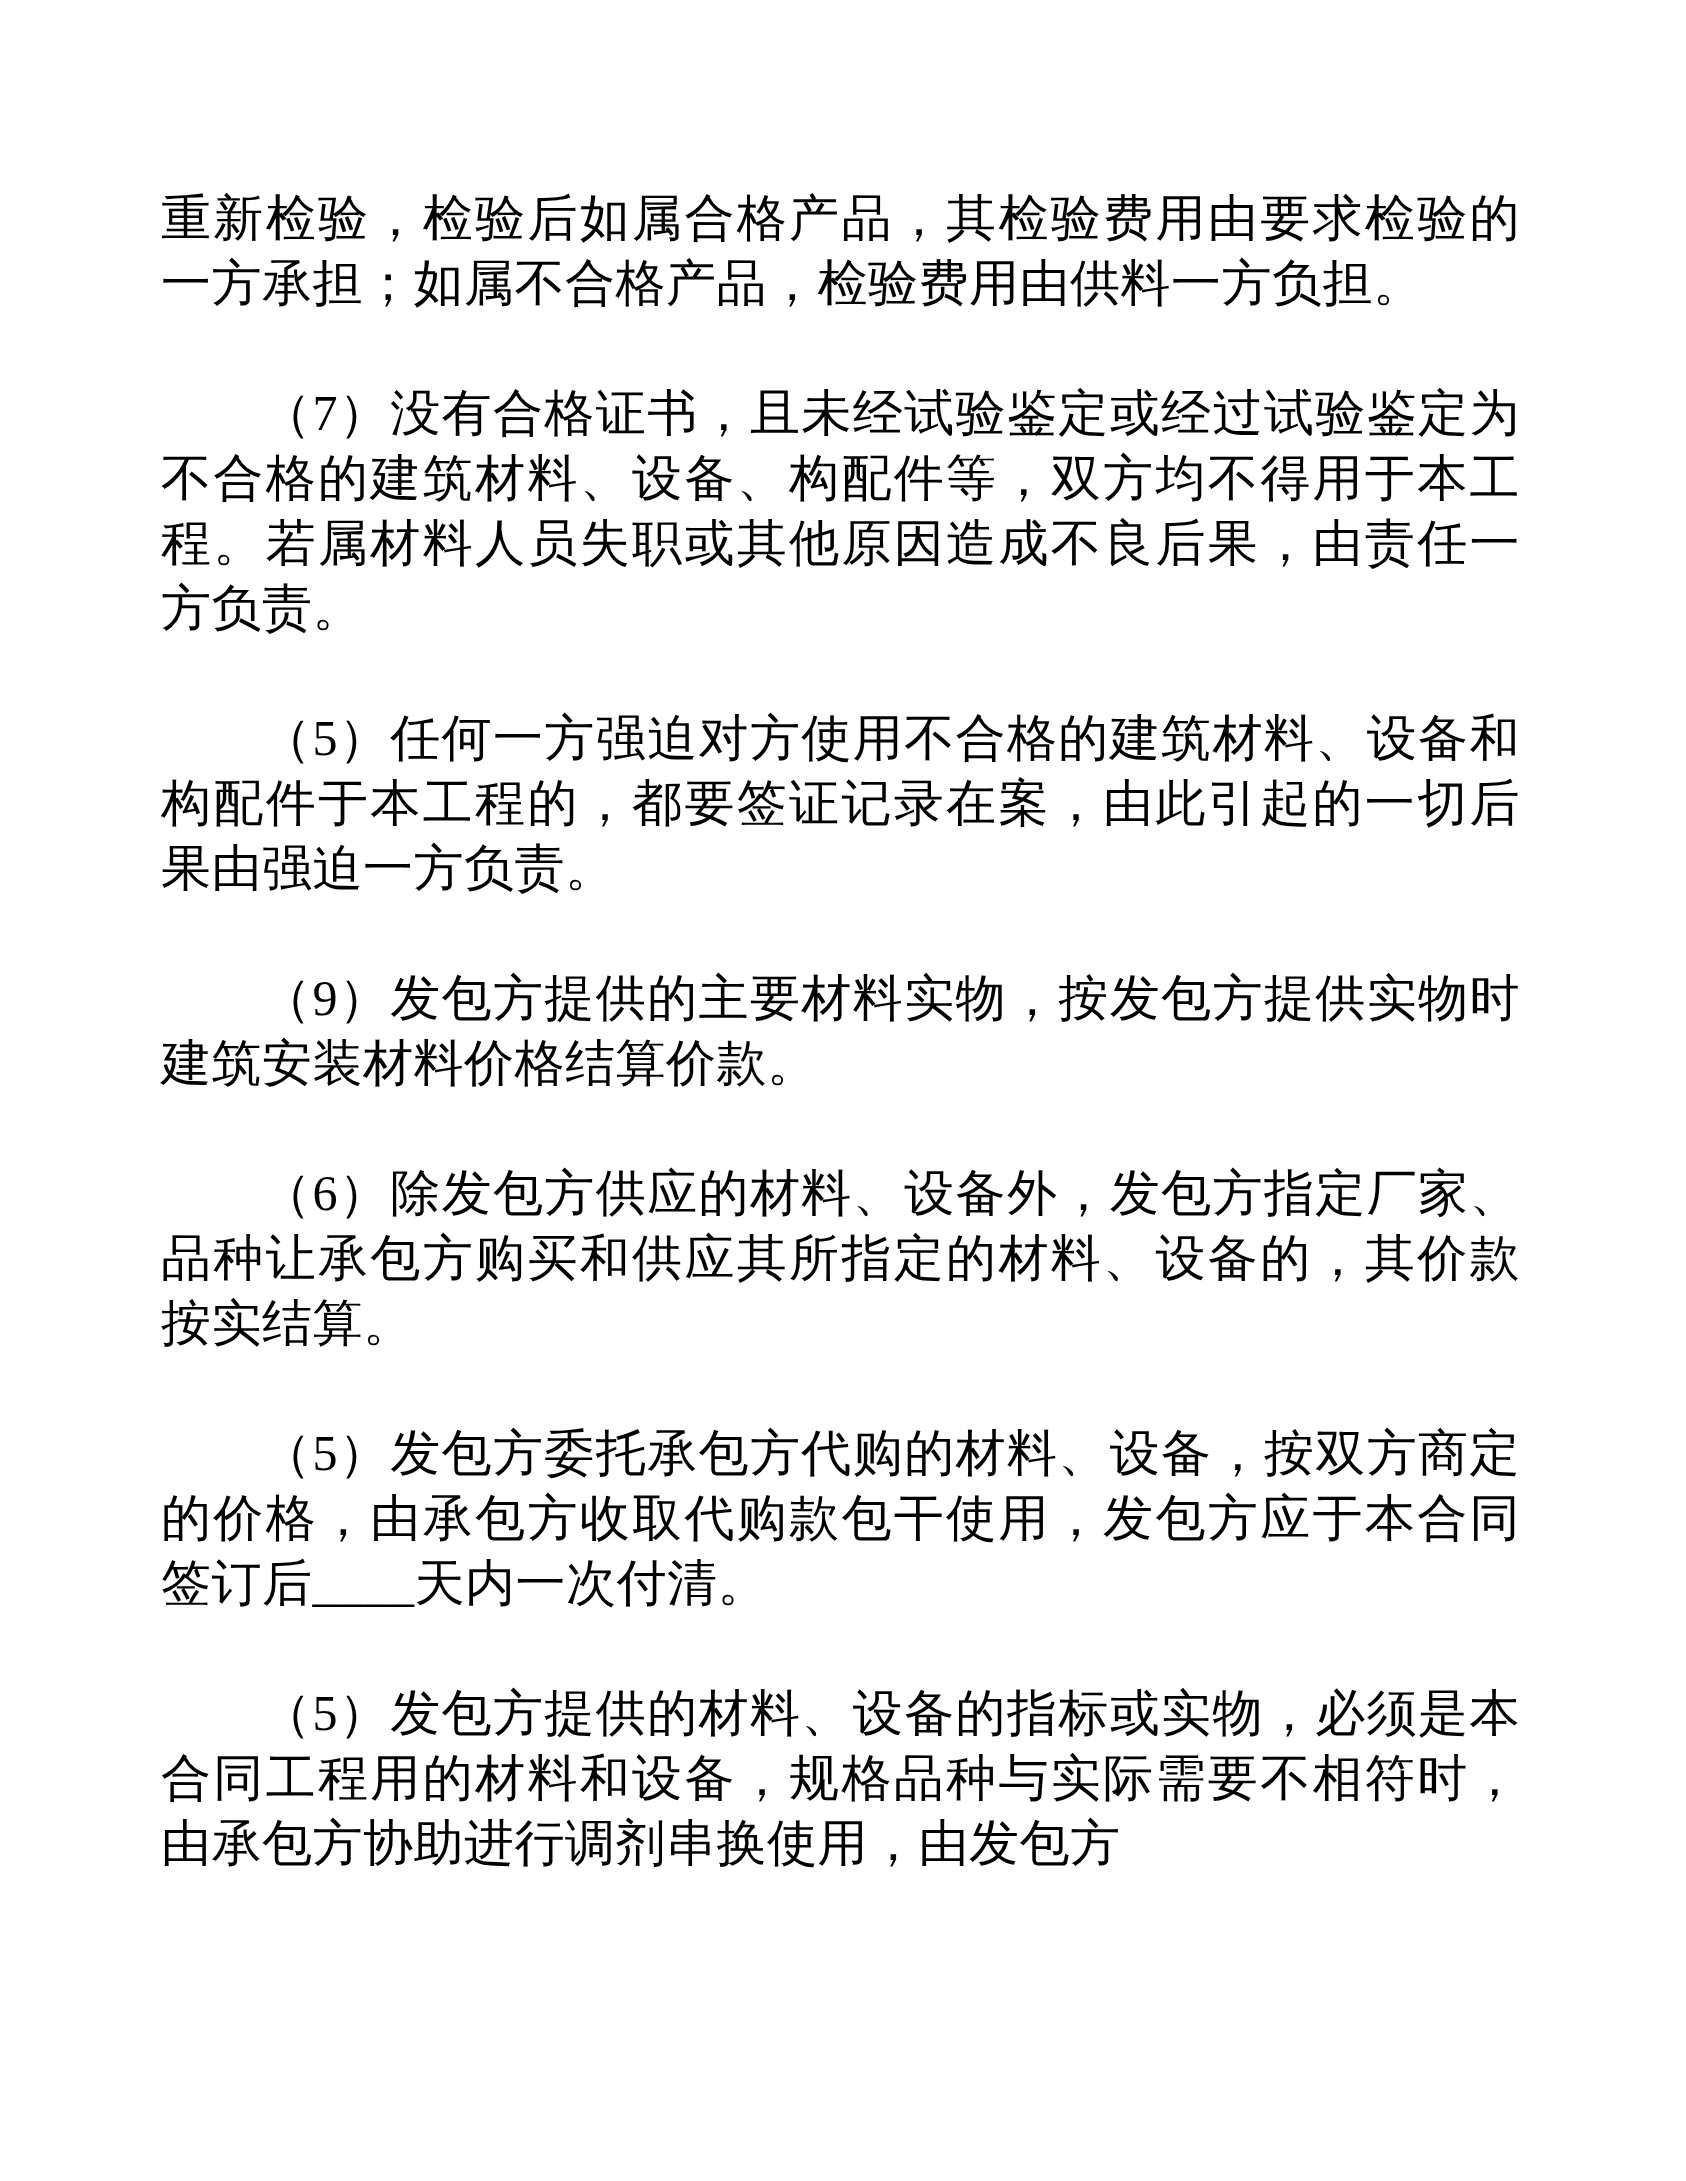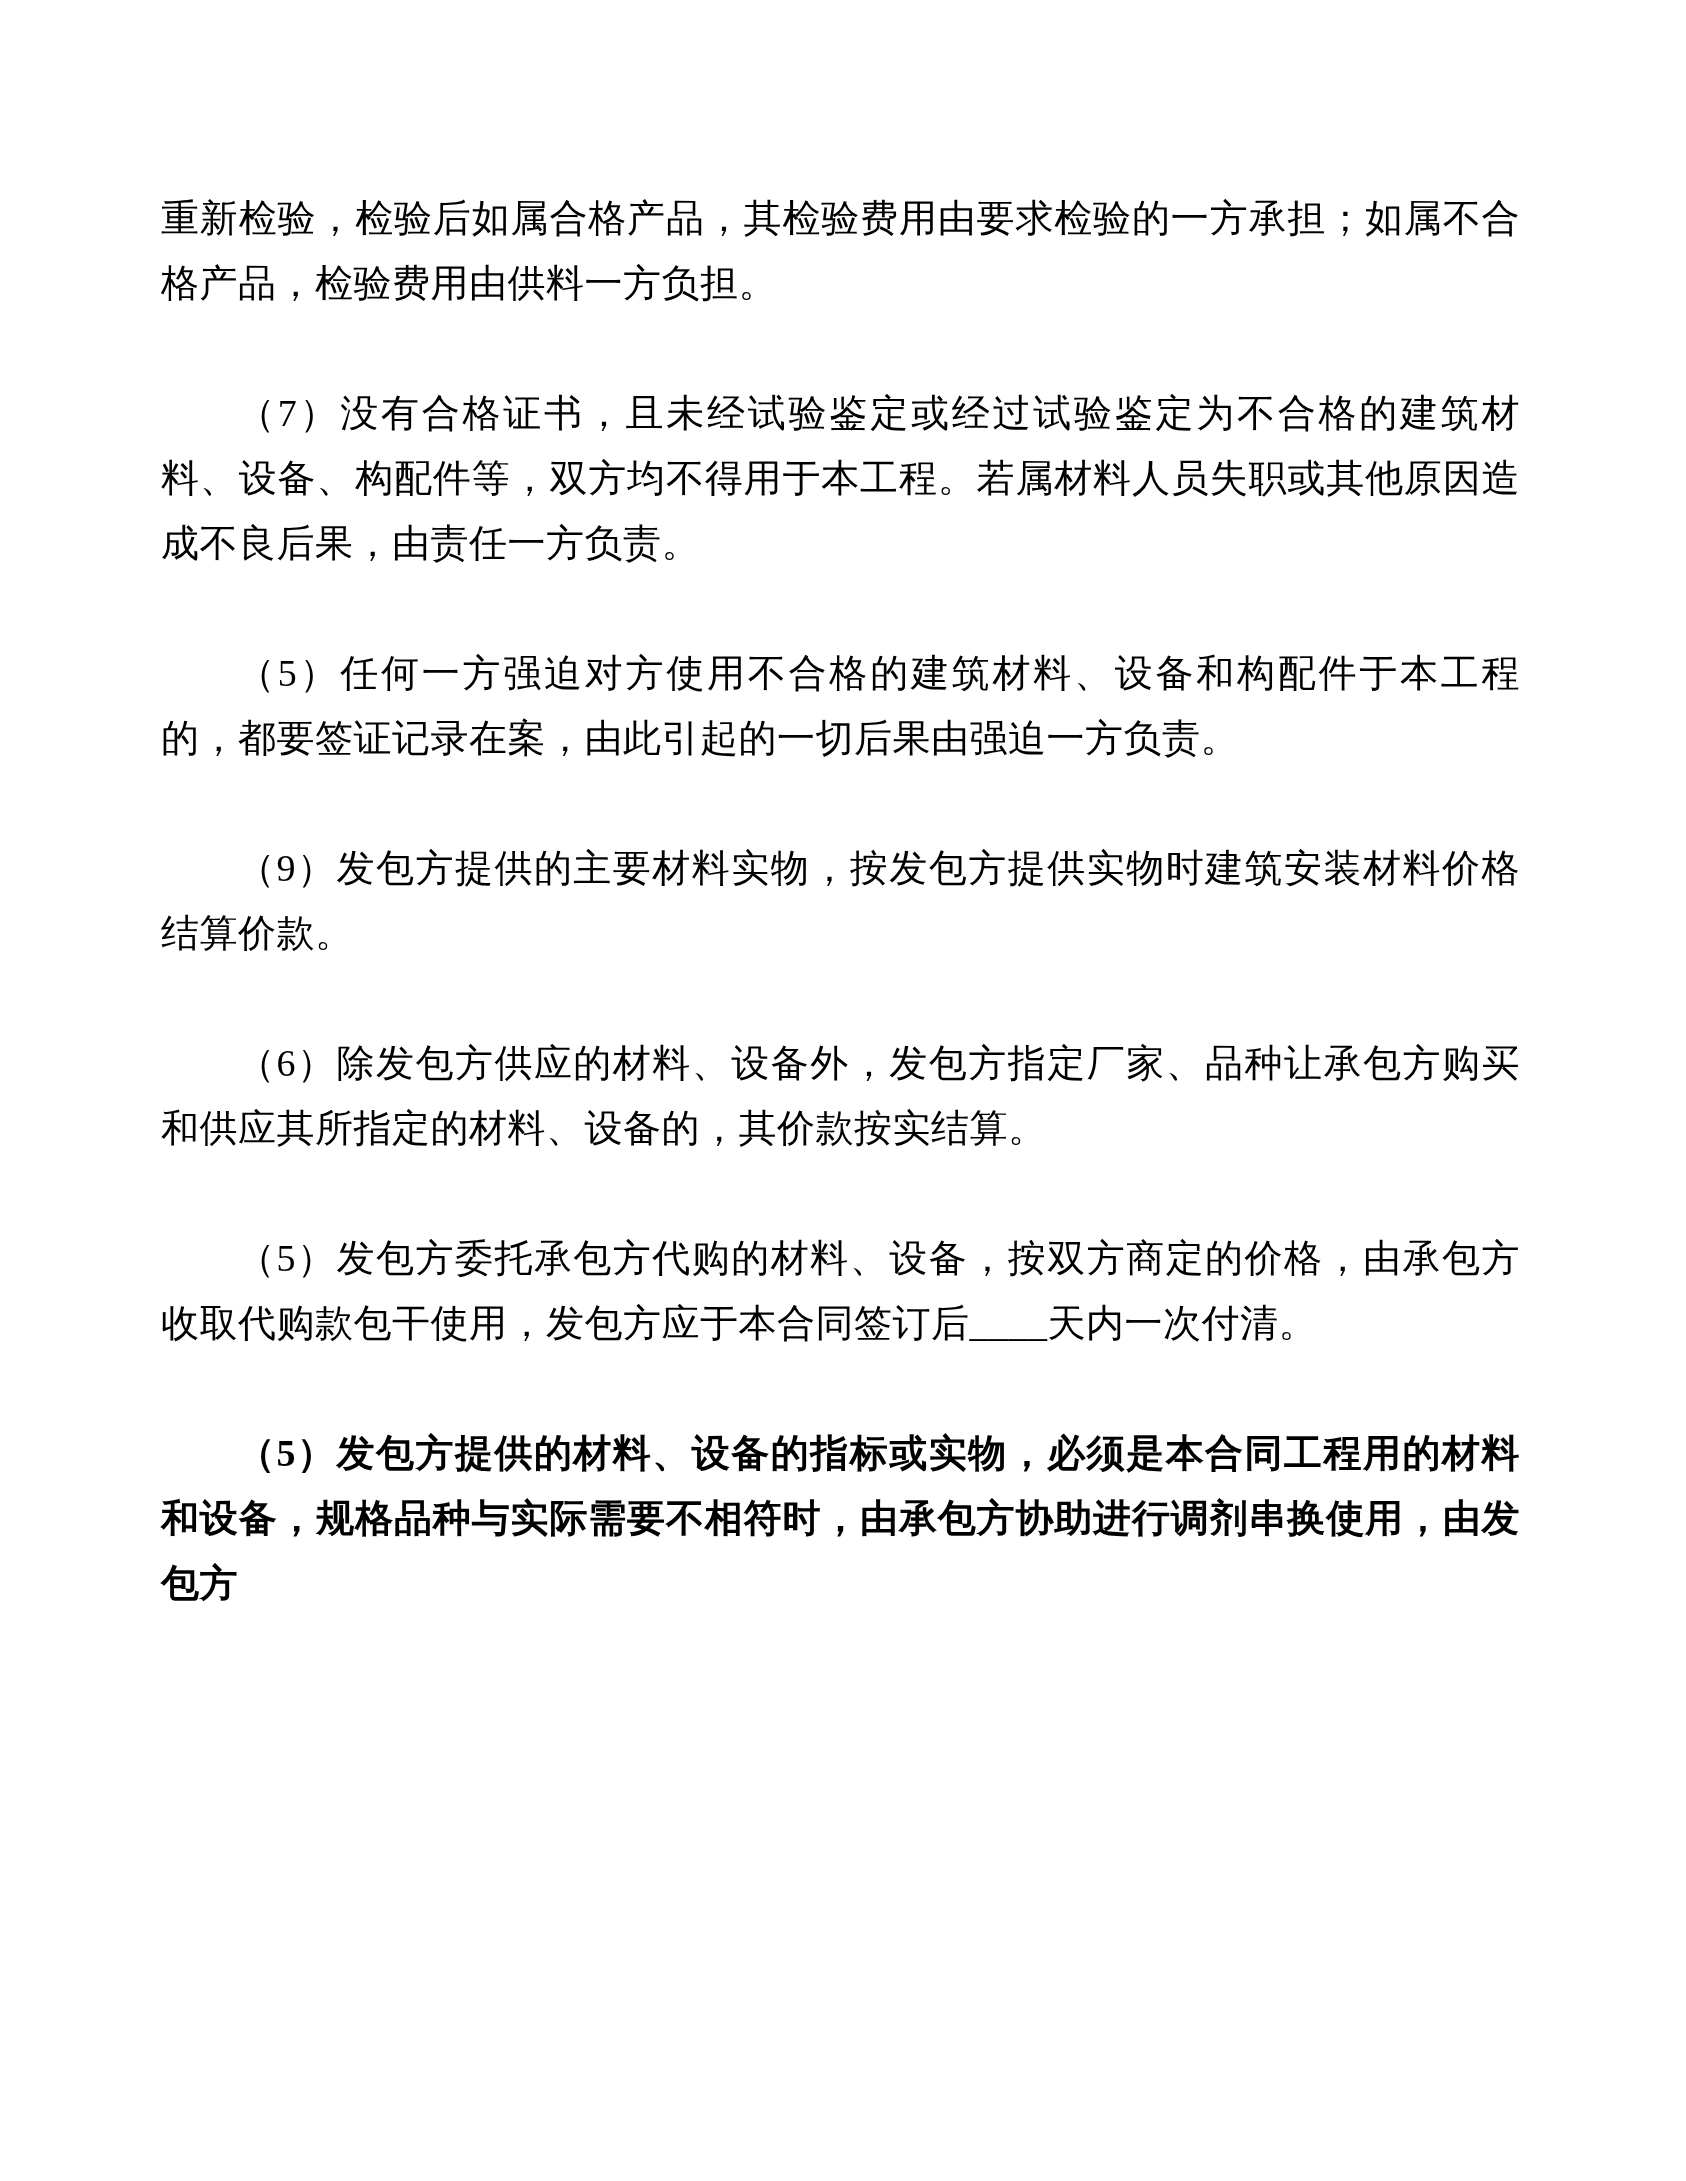--- a/index.html
+++ b/index.html
@@ -9,39 +9,38 @@
   }
   .page {
     position: relative;
     width: 1686px;
     height: 2182px;
     background: #ffffff;
     overflow: hidden;
     box-sizing: border-box;
     padding: 186px 166px 0 161px;
     font-family: "Liberation Serif", "DejaVu Serif", serif;
-    font-size: 38px;
+    font-size: 50px;
     color: #000000;
   }
   .doc-body {
     width: 100%;
   }
   p.para {
     margin: 0 0 65px 0;
     line-height: 65px;
     text-align: justify;
     letter-spacing: 0.5px;
     word-break: break-all;
   }
   p.para.indent {
     text-indent: 2em;
   }
   p.para:last-child {
     margin-bottom: 0;
-    font-weight: bold;
   }
 </style>
 </head>
 <body>
 
 <div class="page">
   <div class="doc-body" id="paragraphs">
       <p class="para">重新检验，检验后如属合格产品，其检验费用由要求检验的一方承担；如属不合格产品，检验费用由供料一方负担。</p>
       <p class="para indent">（7）没有合格证书，且未经试验鉴定或经过试验鉴定为不合格的建筑材料、设备、构配件等，双方均不得用于本工程。若属材料人员失职或其他原因造成不良后果，由责任一方负责。</p>
       <p class="para indent">（5）任何一方强迫对方使用不合格的建筑材料、设备和构配件于本工程的，都要签证记录在案，由此引起的一切后果由强迫一方负责。</p>

